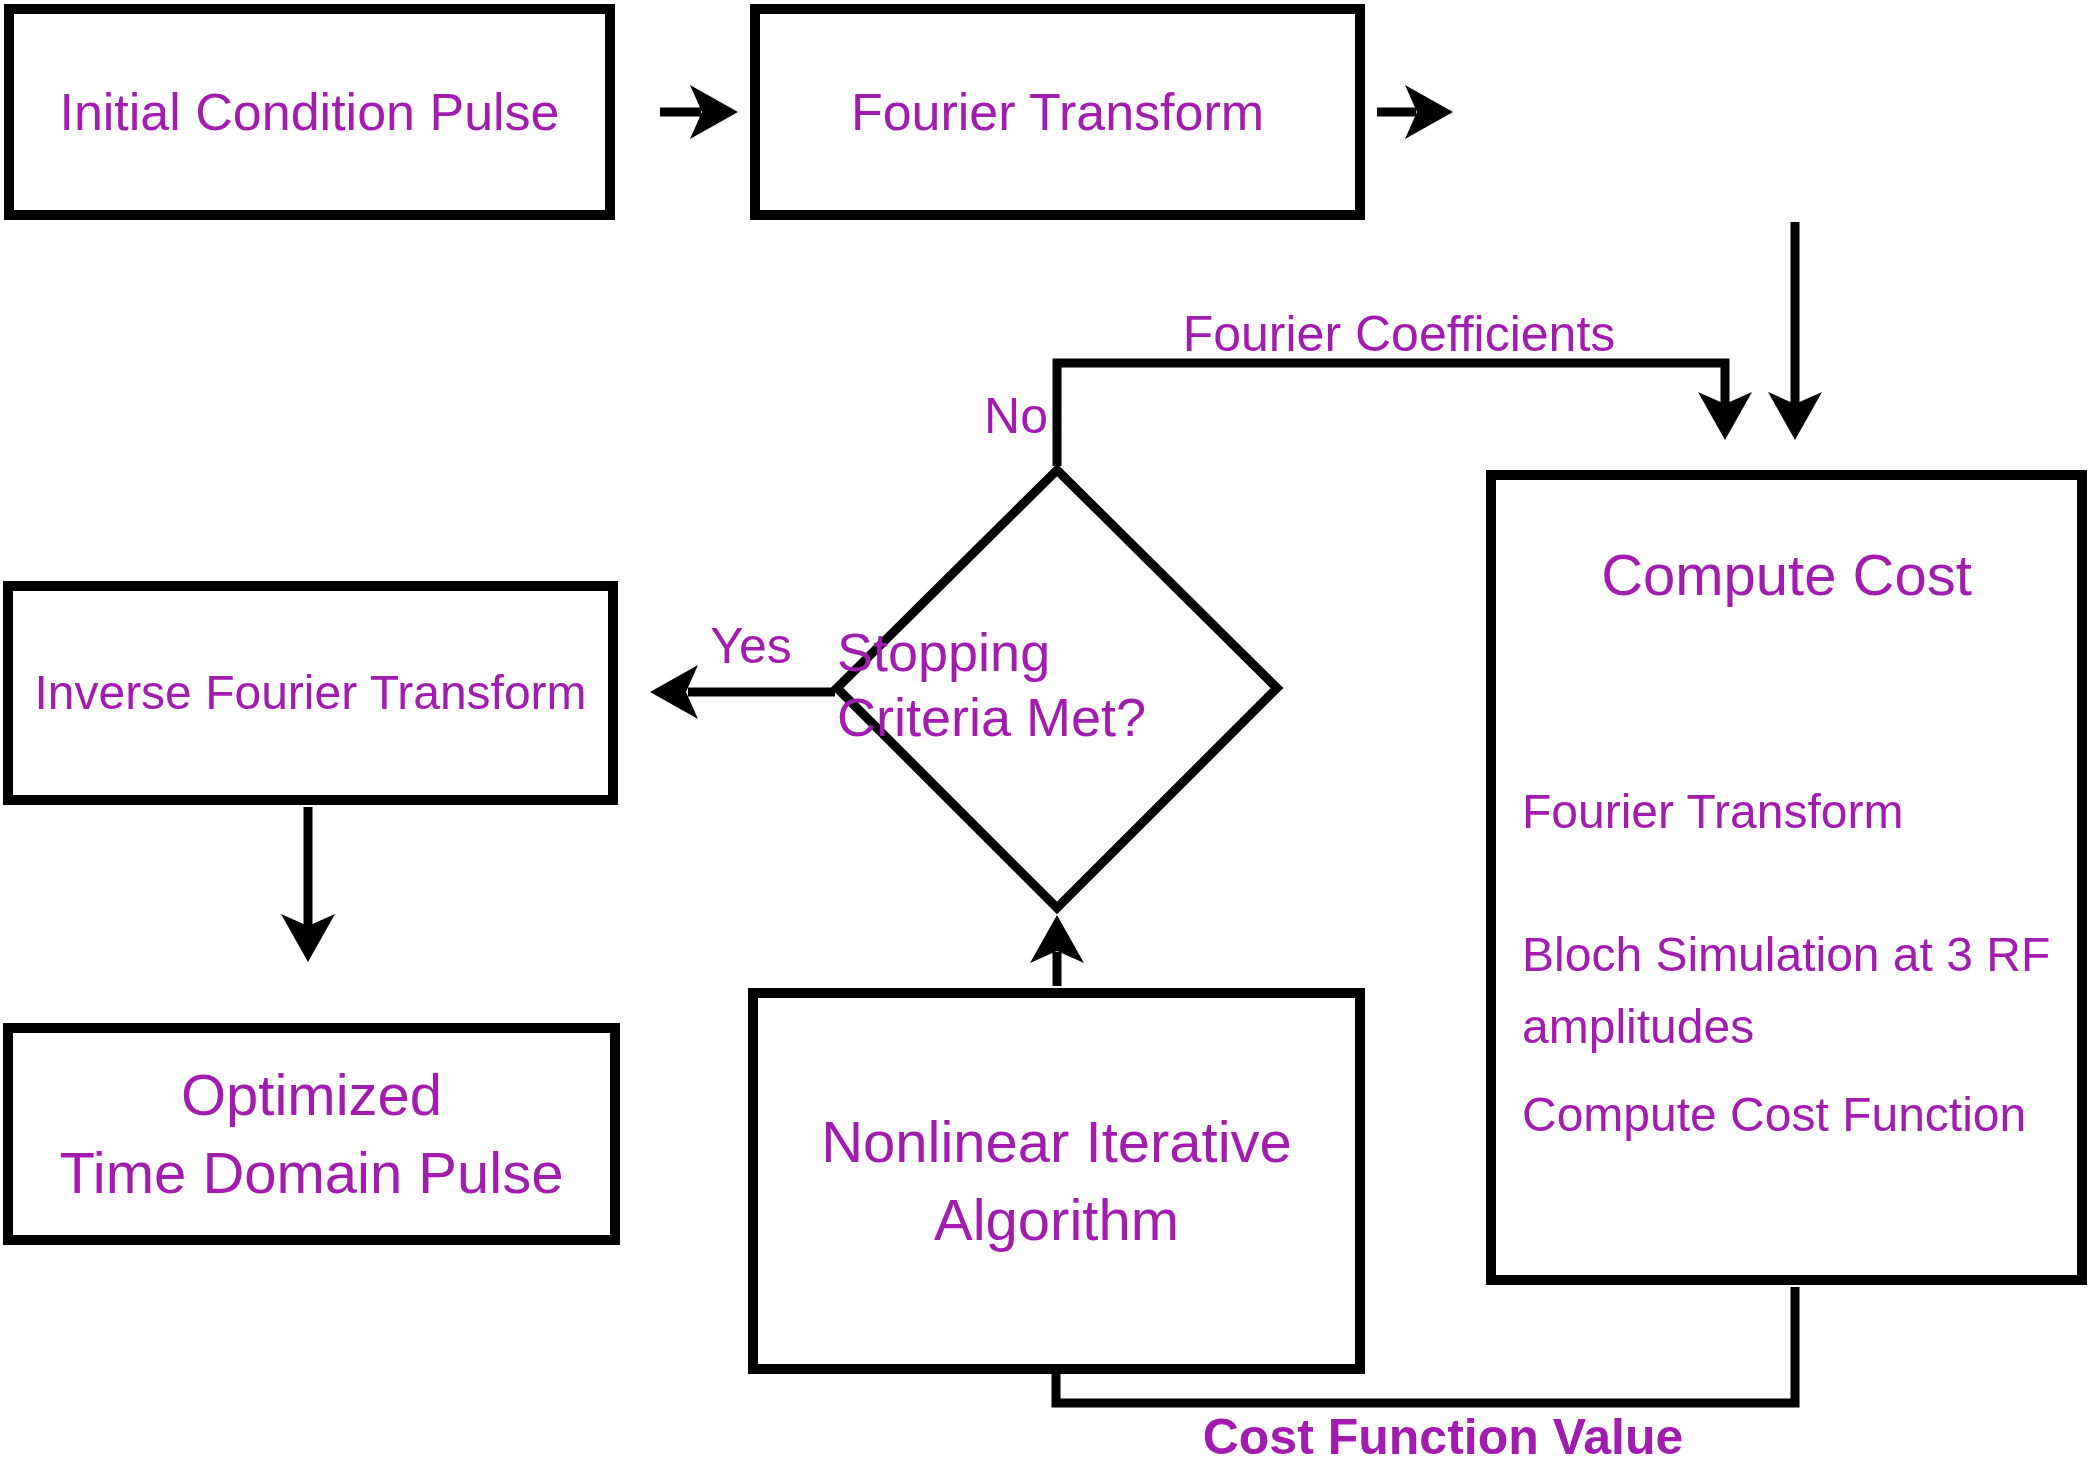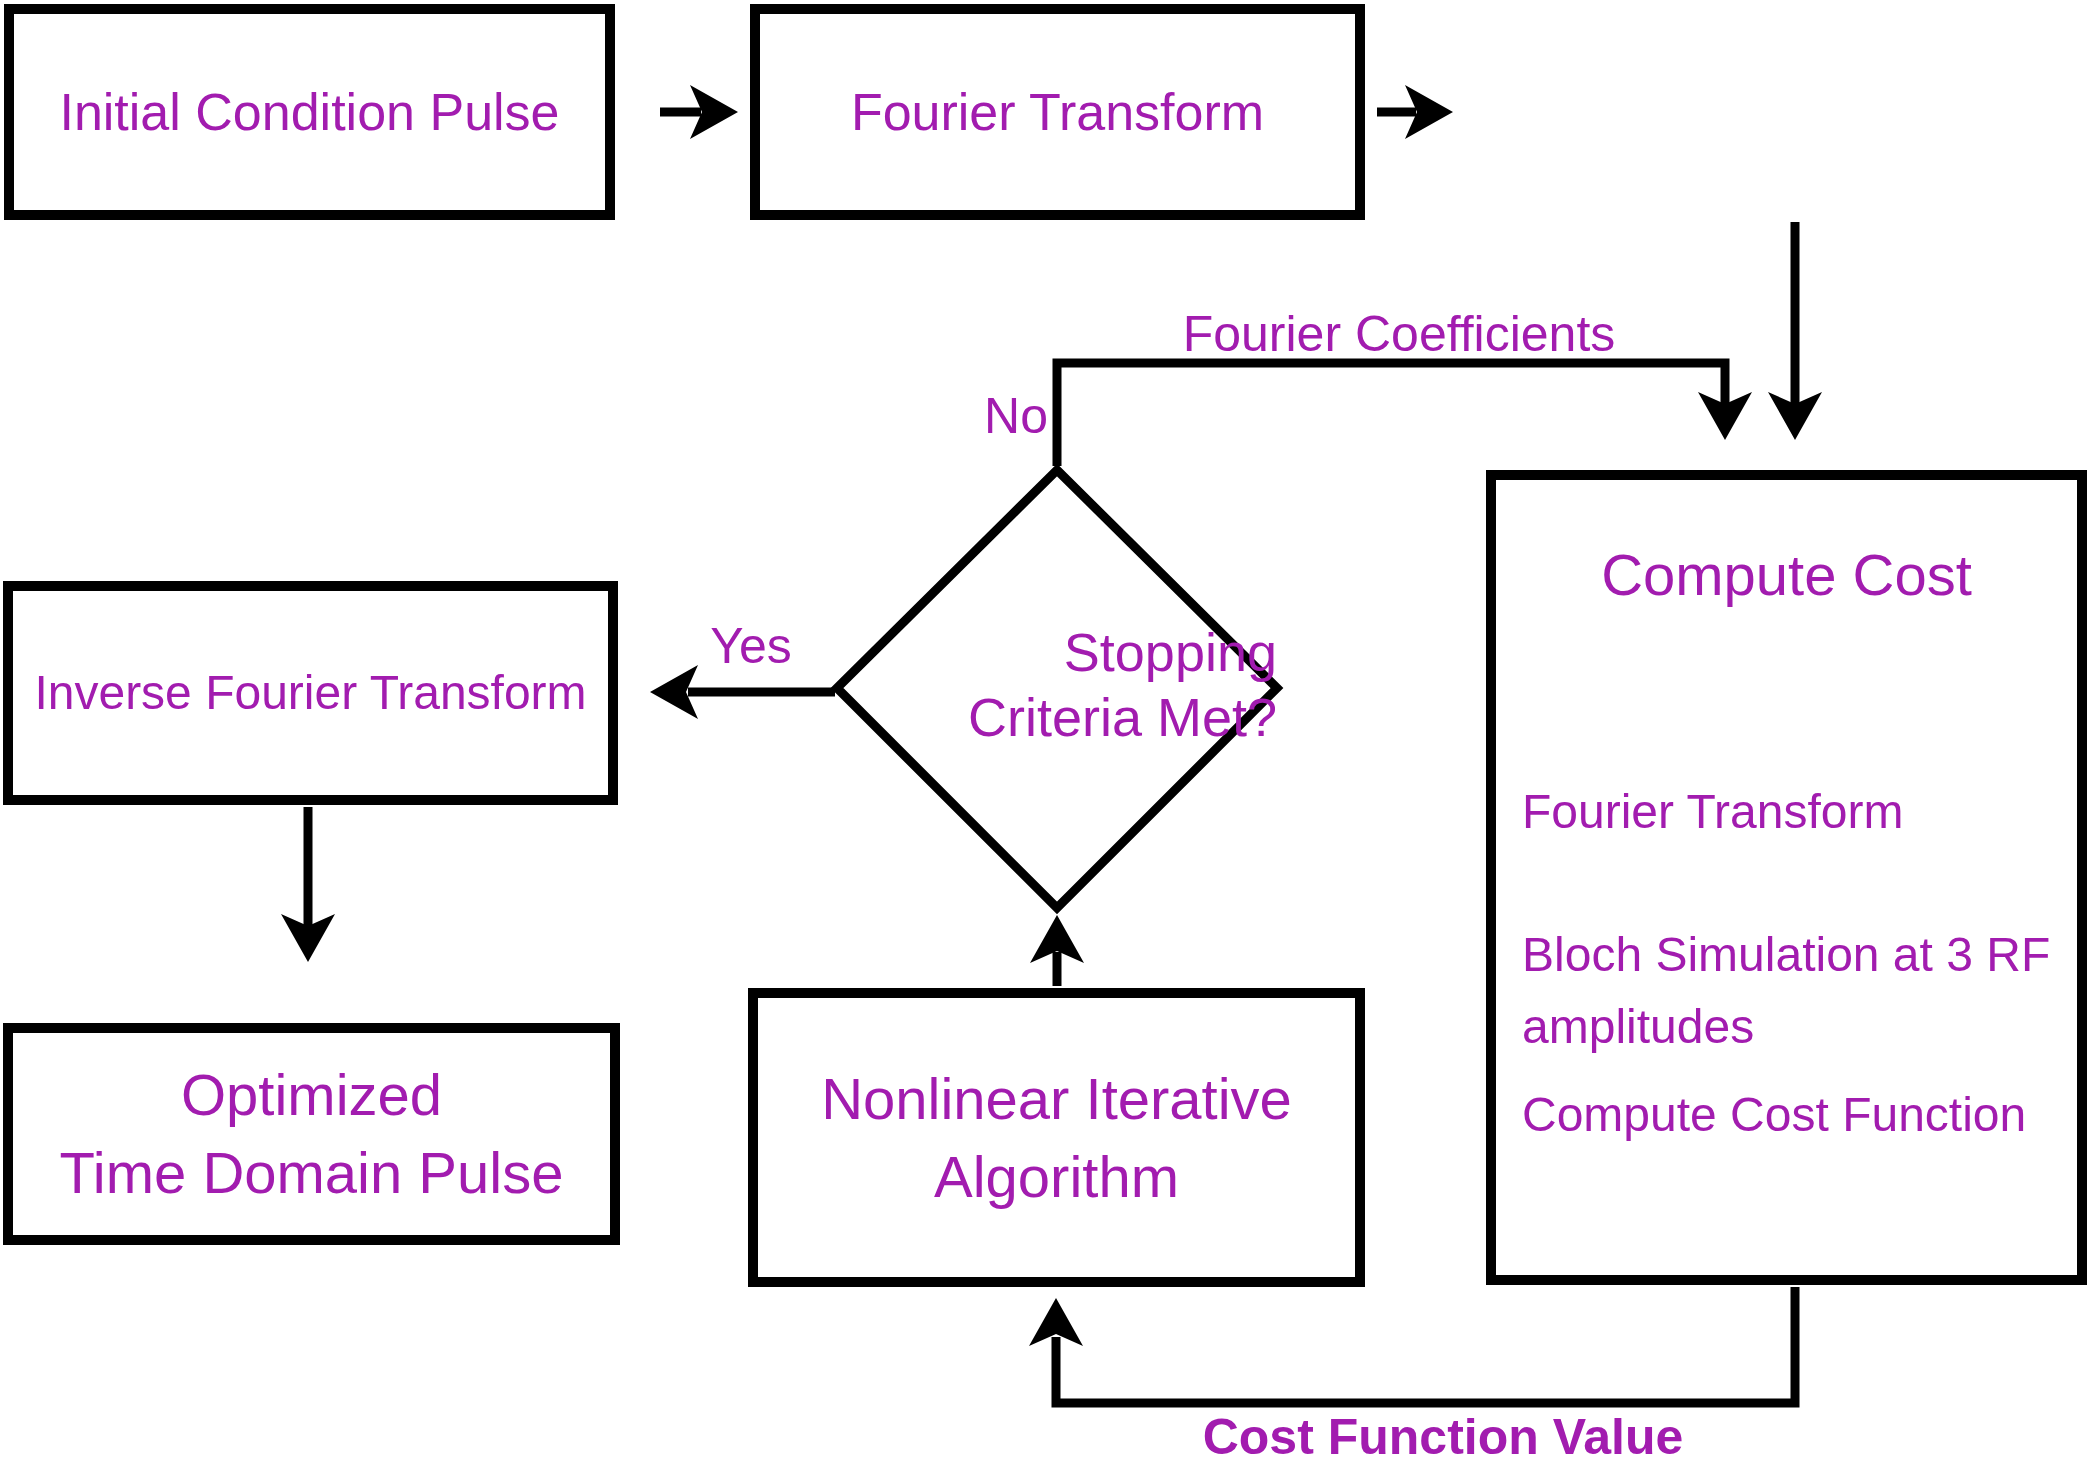--- a/index.html
+++ b/index.html
@@ -27,38 +27,38 @@
   }
   .font-std   { font-size: 52px; line-height: 66px; }
   .font-small { font-size: 48px; line-height: 60px; }
   .font-big   { font-size: 58px; line-height: 78px; }
 
   .node-initial   { left: 4px;    top: 4px;    width: 611px; height: 216px; }
   .node-fourier   { left: 750px;  top: 4px;    width: 615px; height: 216px; }
   .node-select    { left: 1485px; top: 4px;    width: 607px; height: 216px; line-height: 76px; }
   .node-inverse   { left: 3px;    top: 581px;  width: 615px; height: 224px; }
   .node-optimized { left: 3px;    top: 1023px; width: 617px; height: 222px; }
-  .node-nonlinear { left: 748px;  top: 988px;  width: 617px; height: 299px; }
+  .node-nonlinear { left: 748px;  top: 988px;  width: 617px; height: 386px; }
 
   .node-compute {
     left: 1486px; top: 470px; width: 601px; height: 815px;
     display: block; white-space: normal; text-align: left;
   }
   .compute-title {
     position: absolute; left: 0; top: 53px; width: 100%;
     text-align: center; font-size: 58px; line-height: 84px; white-space: nowrap;
   }
   .compute-item { position: absolute; left: 26px; font-size: 48px; line-height: 60px; white-space: nowrap; }
   .compute-item-1 { top: 302px; }
   .compute-item-2 { top: 439px; width: 555px; white-space: normal; line-height: 72px; }
   .compute-item-3 { top: 605px; }
 
   .diamond-label {
     position: absolute; left: 837px; top: 620px; width: 440px;
-    text-align: right; font-size: 54px; line-height: 65px; white-space: nowrap;
+    text-align: left; font-size: 54px; line-height: 65px; white-space: nowrap;
   }
   .edge-label {
     position: absolute; text-align: center;
     font-size: 50px; line-height: 56px; white-space: nowrap;
   }
   .lbl-fourier-coefficients { left: 1099px; top: 306px;  width: 600px; }
   .lbl-no                   { left: 936px;  top: 388px;  width: 160px; }
   .lbl-yes                  { left: 671px;  top: 618px;  width: 160px; }
   .lbl-cost-function-value  { left: 1143px; top: 1409px; width: 600px; font-weight: bold; }
 </style>

